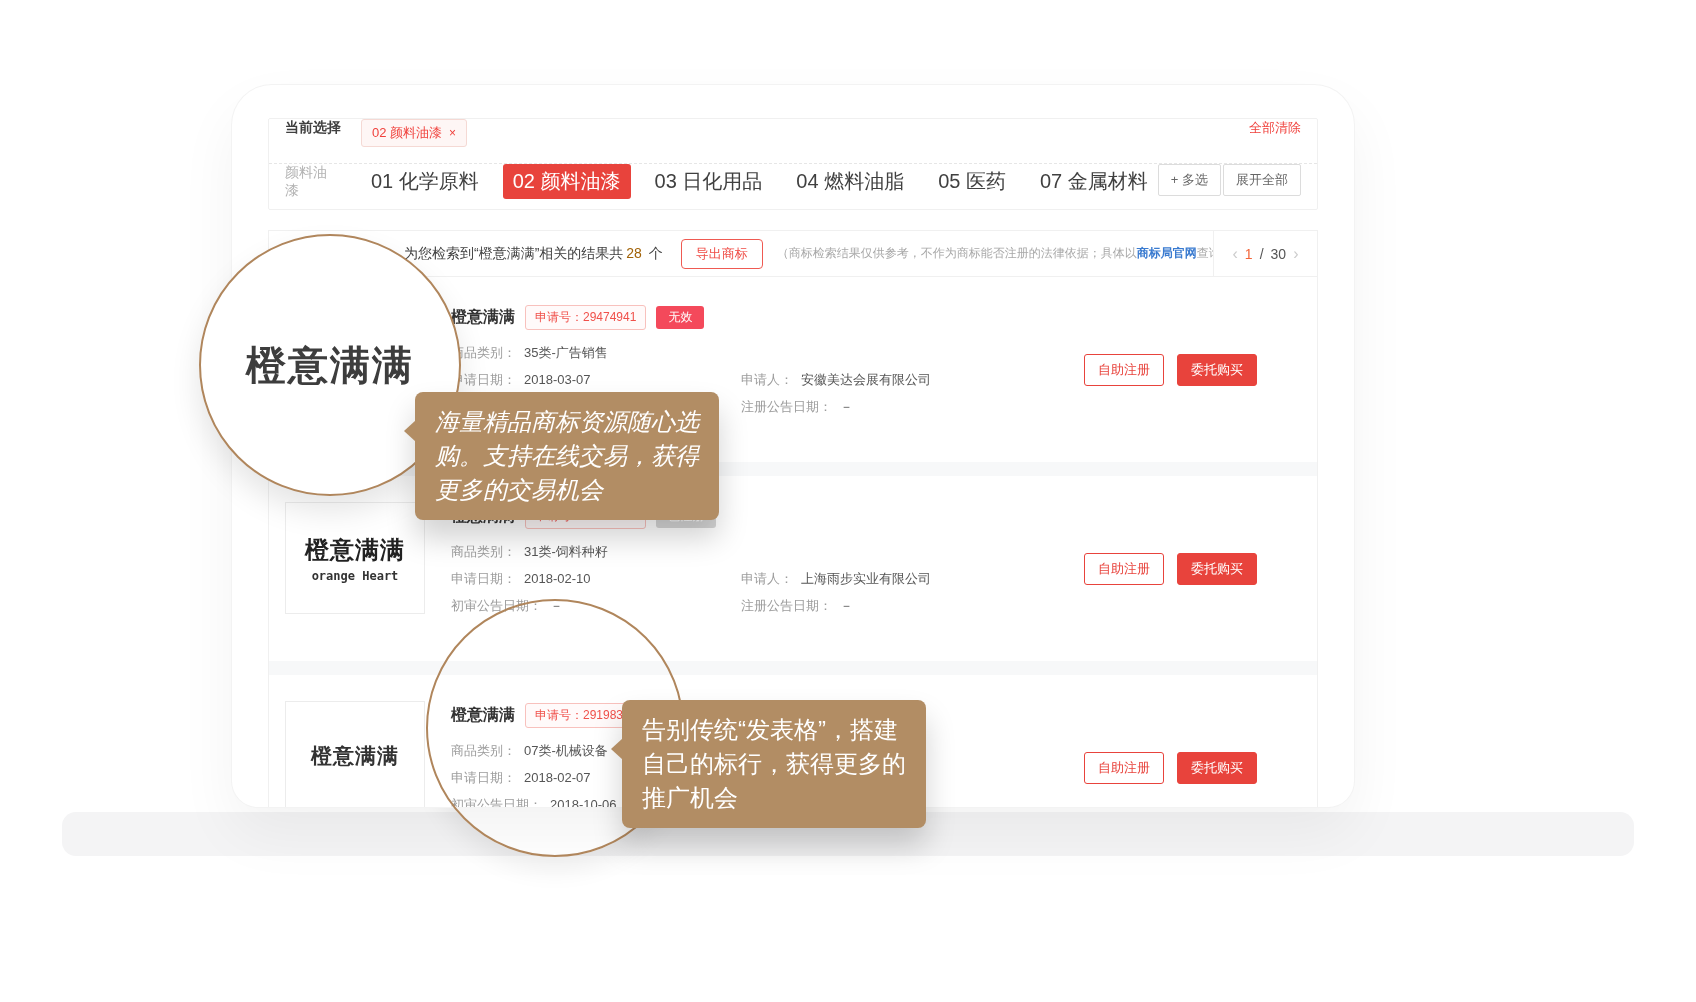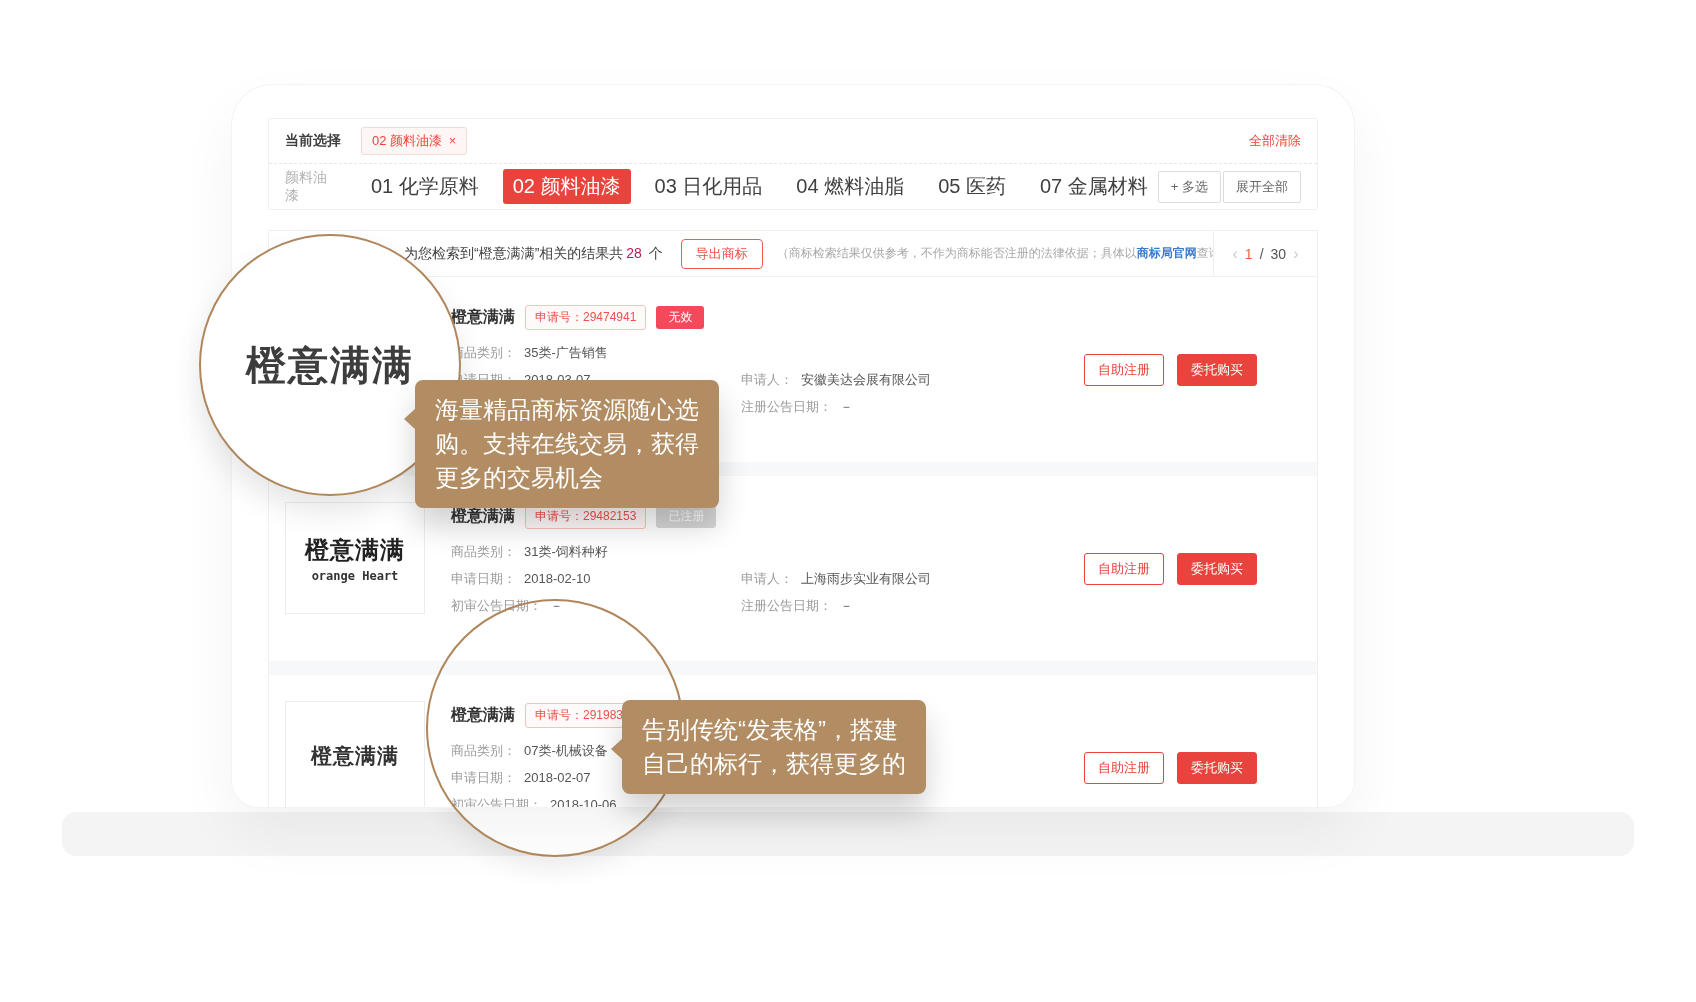--- a/index.html
+++ b/index.html
@@ -15,41 +15,41 @@
   .lens2-bg { position:absolute; left:426px; top:599px; width:258px; height:258px;
     border-radius:50%; background:#fff; z-index:1; box-shadow:0 12px 26px rgba(0,0,0,.07); }
 
   
   .screen-panel { position:absolute; left:232px; top:85px; width:1122px; height:722px;
     background:#fff; border-radius:40px 40px 26px 26px; z-index:2; overflow:hidden;
     padding:33px 36px 0; box-shadow:0 0 0 1px #f3f3f3, 0 26px 60px rgba(0,0,0,.05); }
 
   
   .filter-card { border:1px solid #f0f0f0; border-radius:2px; background:#fff; }
-  .filter-row { display:flex; align-items:center; height:45px; padding:0 16px; }
+  .filter-row { display:flex; align-items:flex-start; height:45px; padding:0 16px; }
   .filter-row.first { border-bottom:1px dashed #e6e6e6; }
   .current-label { font-size:14px; color:#404040; font-weight:bold; margin-right:20px; }
   .selected-tag { font-size:13px; color:#f0413c; background:#fef6f5; border:1px solid #f5d9d4;
     border-radius:3px; padding:4px 10px; cursor:pointer; }
   .tag-close { margin-left:7px; font-size:12px; }
   .clear-all { margin-left:auto; color:#f0413c; font-size:13px; cursor:pointer; }
   .category-label { font-size:14px; color:#b3b3b3; margin-right:24px; }
   .category-list { display:flex; align-items:center; gap:14px; }
   .cat-item { font-size:20px; color:#404040; padding:4px 10px; border-radius:3px; cursor:pointer; white-space:nowrap; }
   .cat-item.selected { background:#e8433c; color:#fff; }
   .filter-right { margin-left:auto; display:flex; gap:2px; }
   .ghost-btn { border:1px solid #dcdcdc; background:#fff; color:#666; font-size:13px;
     padding:6px 12px; border-radius:2px; cursor:pointer; white-space:nowrap; }
 
   
   .results-card { margin-top:20px; border:1px solid #f0f0f0; border-bottom:none; background:#fff; }
   .results-header { display:flex; align-items:stretch; border-bottom:1px solid #f0f0f0; height:46px; }
   .header-main { flex:1; display:flex; align-items:center; padding-left:135px; overflow:hidden; white-space:nowrap; }
   .summary { font-size:14px; color:#404040; }
-  .summary-count { color:#be185d; margin:0 3px; }
+  .summary-count { color:#a16207; margin:0 3px; }
   .export-btn { margin:0 14px 0 18px; flex:none; border:1px solid #ef5a52; color:#ef4c45;
     background:#fff; font-size:13px; padding:5px 14px; border-radius:4px; cursor:pointer; }
   .disclaimer { font-size:12px; color:#a8a8a8; overflow:hidden; }
   .disclaimer-link { color:#3a7bd0; font-weight:bold; cursor:pointer; }
   .pagination { width:104px; border-left:1px solid #f0f0f0; display:flex; align-items:center;
     justify-content:center; gap:7px; font-size:14px; flex:none; }
   .pg-arrow { color:#cccccc; font-size:16px; cursor:pointer; }
   .pg-current { color:#f2653a; }
   .pg-sep, .pg-total { color:#555; }
 
@@ -84,21 +84,21 @@
     background:#fff; border:2px solid #b0865c; z-index:30; display:flex; align-items:center;
     justify-content:center; box-shadow:0 16px 30px rgba(0,0,0,.10); }
   .lens1-text { font-size:40px; font-weight:bold; color:#3d3d3d; letter-spacing:2px; }
   .lens2-ring { position:absolute; left:426px; top:599px; width:258px; height:258px;
     border-radius:50%; border:2px solid #b0865c; z-index:30; }
   .callout { position:absolute; background:#b28d64; color:#fff; border-radius:8px;
     padding:13px 20px; font-size:24px; line-height:34px; z-index:40;
     box-shadow:0 18px 30px rgba(0,0,0,.18); white-space:nowrap; }
   .callout::before { content:""; position:absolute; left:-11px; border-top:11px solid transparent;
     border-bottom:11px solid transparent; border-right:12px solid #b28d64; }
-  .callout1 { left:415px; top:380px; }
+  .callout1 { left:415px; top:392px;font-style:italic; }
   .callout1::before { top:28px; }
   .callout2 { left:622px; top:700px; }
   .callout2::before { top:38px; }
 </style>
 </head>
 <body>
 
 <div class="stage">
 
   <div class="base-bar"></div>
@@ -232,14 +232,15 @@
   <div class="lens2-ring"></div>
 
   <div class="callout callout1">
     <div>海量精品商标资源随心选</div>
     <div>购。支持在线交易，获得</div>
     <div>更多的交易机会</div>
   </div>
   <div class="callout callout2">
     <div>告别传统“发表格”，搭建</div>
     <div>自己的标行，获得更多的</div>
+    <div>推广机会</div>
   </div>
 </div>
 
 </body></html>

